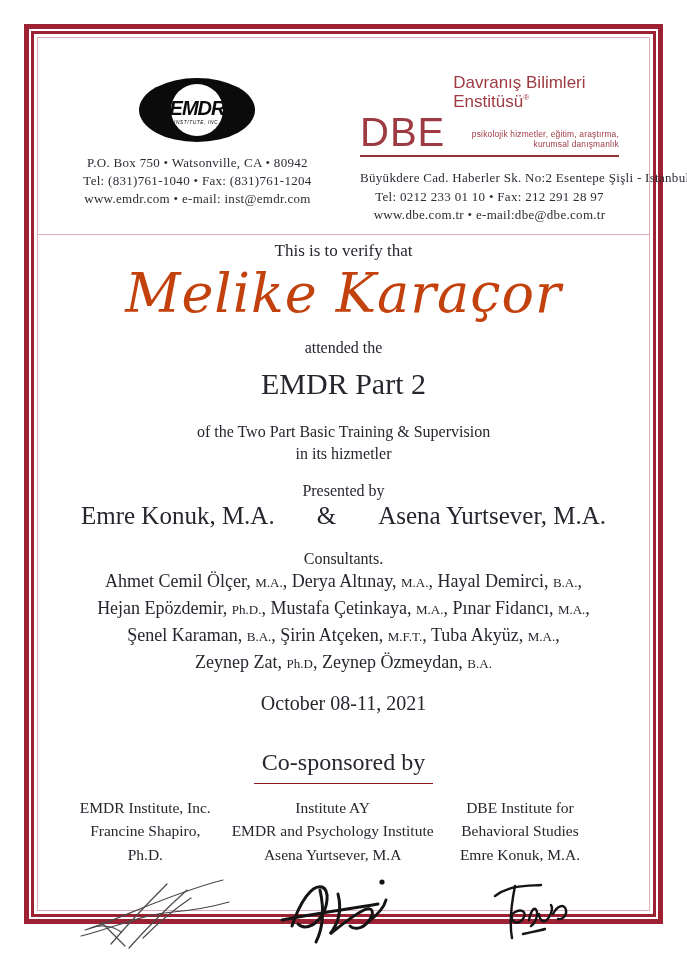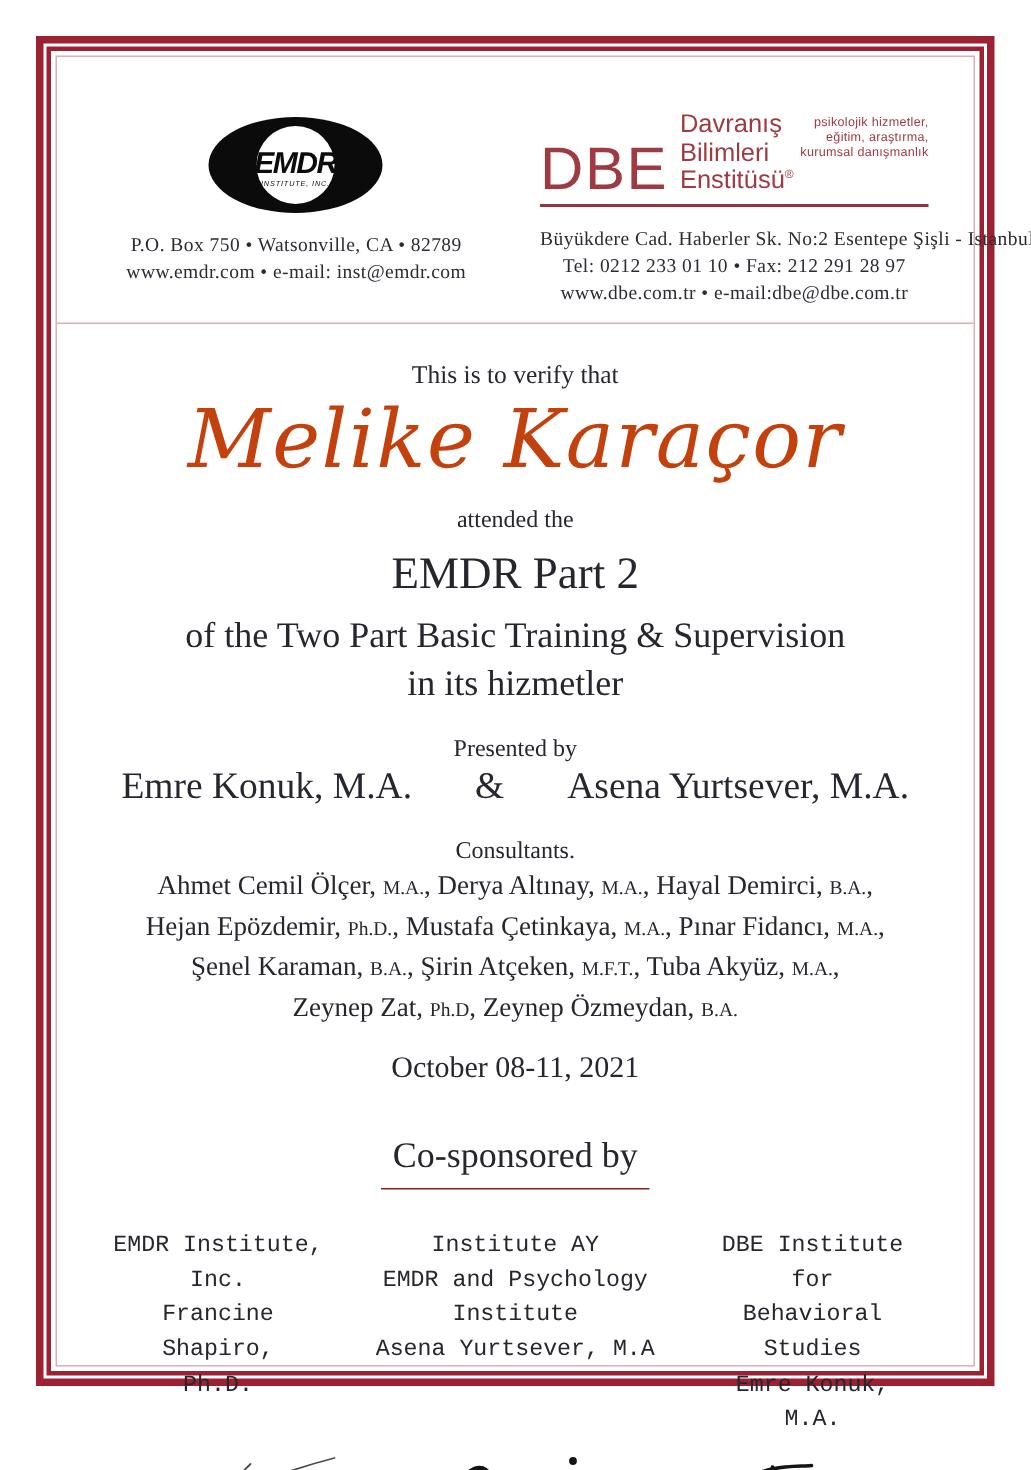--- a/index.html
+++ b/index.html
@@ -54,75 +54,74 @@
     color:#9E3A42;
     text-align:left;
   }
   .dbe-abbr{
     font-family:"Liberation Sans", sans-serif;
     font-weight:300;
     font-size:40px;
     line-height:.85;
     letter-spacing:1px;
   }
-  .dbe-names{display:flex;}
+  .dbe-names{display:flex;flex-direction:column;gap:16px;}
   .dbe-name{
     font-family:"Liberation Sans", sans-serif;
     font-weight:300;
     font-size:17px;
     line-height:1.1;
   }
   .dbe-reg{font-size:8px;vertical-align:super;}
   .dbe-tagline{
     font-family:"Liberation Sans", sans-serif;
     font-weight:300;
     font-size:8.4px;
     letter-spacing:.2px;
     margin-top:2px;
     text-align:right;
   }
   .header-divider{
     border-top:1px solid #D9AEB4;
     margin:0 -22px;
   }
   
-  .verify-line{font-size:17px;margin-top:24px;}
+  .verify-line{font-size:17px;margin-top:6px;}
   .recipient-name{
     font-family:"DejaVu Serif", serif;
     font-style:italic;
     font-size:54px;
     line-height:1.15;
     margin-top:2px;
     color:#c2410c;
     letter-spacing:1px;
   }
   .attended-line{font-size:16px;margin-top:14px;}
   .course-title{font-size:30px;margin-top:10px;}
-  .course-sub{font-size:24px;line-height:1.35;margin-top:8px;}
+  .course-sub{font-size:16px;line-height:1.35;margin-top:20px;}
   .presented-label{font-size:16px;margin-top:18px;}
   .presenters{
     display:flex;justify-content:center;align-items:baseline;
     gap:42px;font-size:25px;margin-top:2px;
   }
   .consultants-label{font-size:16px;margin-top:20px;}
   .consultant-line{font-size:18px;line-height:1.5;}
   .consultant-line .deg{font-size:13px;}
   .date-line{font-size:20px;margin-top:16px;}
   .cosponsor-label{
     display:inline-block;
     font-size:24px;
     margin-top:34px;
     border-bottom:1px solid #8e1f1f;
     padding:0 8px 7px 8px;
   }
   .sponsors{
-    display:flex;justify-content:space-between;
-    margin-top:26px;
+    display:flex;
+    margin-top:12px;
     padding:0 12px;
-    font-family:Liberation Mono, monospace;
   }
   .sponsor-col{font-size:15.5px;line-height:1.5;}
   .sponsor-col.c1{flex-basis:27%;}
   .sponsor-col.c2{flex-basis:42%;}
   .sponsor-col.c3{flex-basis:27%;}
   .signatures{
     display:flex;justify-content:space-between;
     padding:0 12px;margin-top:6px;align-items:center;
   }
   .sig{flex-basis:30%;display:flex;justify-content:center;}
@@ -142,21 +141,22 @@
               <div class="emdr-logo-wrap">
                 <svg width="122" height="68" viewBox="0 0 122 68">
                   <ellipse cx="61" cy="34" rx="58" ry="32" fill="#0b0b0b"></ellipse>
                   <circle cx="61" cy="34" r="26" fill="#ffffff"></circle>
                   <text x="61" y="39" text-anchor="middle" font-family="Liberation Sans, sans-serif" font-weight="bold" font-size="20" letter-spacing="-1" fill="#0b0b0b">EMDR</text>
                   <text x="88" y="26" text-anchor="middle" font-size="6" fill="#0b0b0b">®</text>
                   <text x="61" y="48" text-anchor="middle" font-family="Liberation Sans, sans-serif" font-size="4.8" letter-spacing="0.6" fill="#0b0b0b">INSTITUTE, INC.</text>
                 </svg>
               </div>
               <div class="addr">
-                <div>P.O. Box 750 • Watsonville, CA • 82789</div>
+                <div>P.O. Box 750 • Watsonville, CA • 80942</div>
+                <div>Tel: (831)761-1040 • Fax: (831)761-1204</div>
                 <div>www.emdr.com • e-mail: inst@emdr.com</div>
               </div>
             </div>
 
             <div class="header-col">
               <div class="dbe-logo">
                 <span class="dbe-abbr">DBE</span>
                 <span class="dbe-names">
                   <span class="dbe-name"><span>Davranış Bilimleri Enstitüsü</span><span class="dbe-reg">®</span></span>
                   <span class="dbe-tagline">psikolojik hizmetler, eğitim, araştırma, kurumsal danışmanlık</span>

